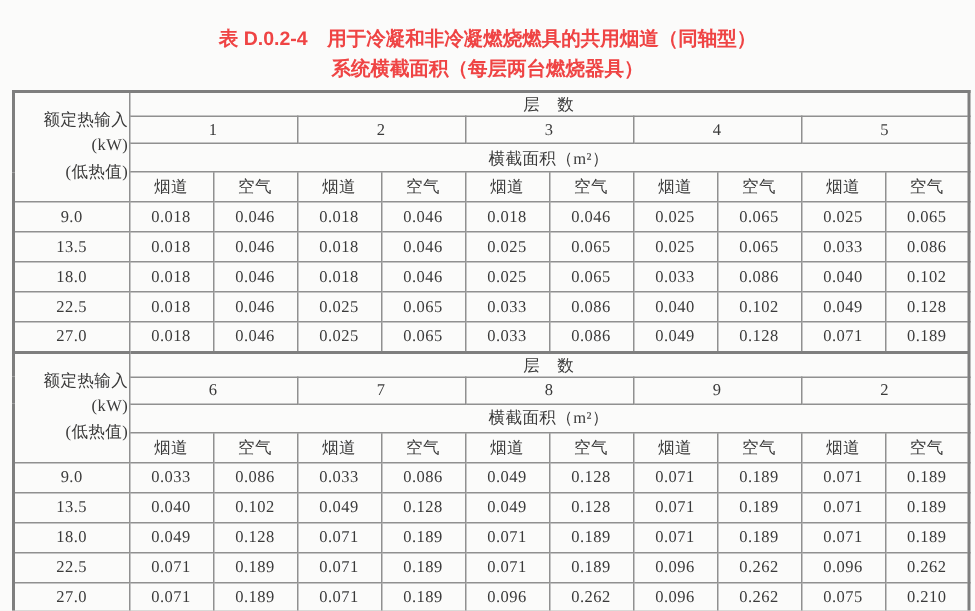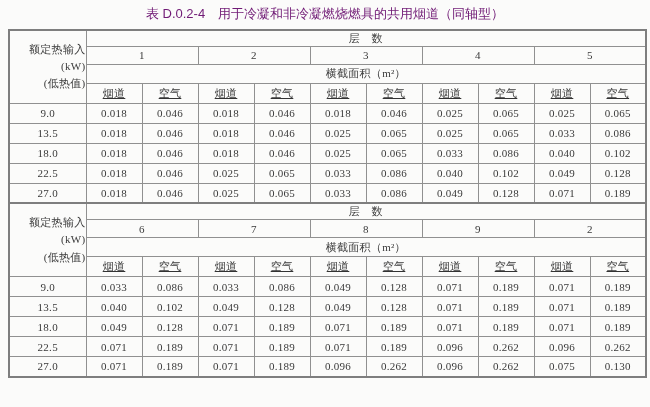--- a/index.html
+++ b/index.html
@@ -12,26 +12,26 @@
   }
   .page {
     position: relative;
     width: 650px;
     height: 407px;
     background: #fbfbfa;
     font-family: "Liberation Serif", "DejaVu Serif", serif;
     color: #333;
   }
   .title {
-    padding-top: 4px;
+    padding-top: 16px;
     text-align: center;
     font-family: "Liberation Sans", "DejaVu Sans", sans-serif;
-    font-weight: normal;
+    font-weight: bold;
     font-size: 13px;
-    color: #701a75;
+    color: #ef4444;
     line-height: 1.5;
   }
   table.flue-table {
     border-collapse: collapse;
     table-layout: fixed;
     width: 637px;
     margin: 5px 0 0 8px;
     border: 2px solid #7e7e7e;
     font-size: 11px;
   }
@@ -44,33 +44,34 @@
     vertical-align: middle;
     padding: 0;
     color: #3a3a3a;
     letter-spacing: 0.3px;
     overflow: hidden;
     white-space: nowrap;
   }
   tr.row-floors-label  { height: 15px; }
   tr.row-floor-numbers { height: 18px; }
   tr.row-area-label    { height: 19px; }
-  tr.row-flue-air      { height: 20px; text-decoration: underline; }
+  tr.row-flue-air      { height: 20px; }
   tr.row-data          { height: 20px; }
   th.input-header { line-height: 1.55; font-size: 11px; }
   th.input-header .input-line { text-align: right; }
   tbody.second-section tr:first-child th { border-top: 2px solid #7e7e7e; }
   td.value-cell, th.input-value { font-family: "Liberation Serif", "DejaVu Serif", serif; }
 </style>
 </head>
 <body>
 
 <div class="page">
   <div class="title">
     <div>表 D.0.2-4　用于冷凝和非冷凝燃烧燃具的共用烟道（同轴型）</div>
+    <div>系统横截面积（每层两台燃烧器具）</div>
   </div>
   <table class="flue-table" id="flue-table">
     <colgroup>
       <col class="c-input">
       <col class="c-val">
         <col class="c-val">
         <col class="c-val">
         <col class="c-val">
         <col class="c-val">
       <col class="c-val">
@@ -263,17 +264,17 @@
           <th class="input-value">27.0</th>
           <td class="value-cell">0.071</td>
           <td class="value-cell">0.189</td>
           <td class="value-cell">0.071</td>
           <td class="value-cell">0.189</td>
           <td class="value-cell">0.096</td>
           <td class="value-cell">0.262</td>
           <td class="value-cell">0.096</td>
           <td class="value-cell">0.262</td>
           <td class="value-cell">0.075</td>
-          <td class="value-cell">0.130</td>
+          <td class="value-cell">0.210</td>
         </tr>
       </tbody>
     </table>
 </div>
 
 </body></html>

